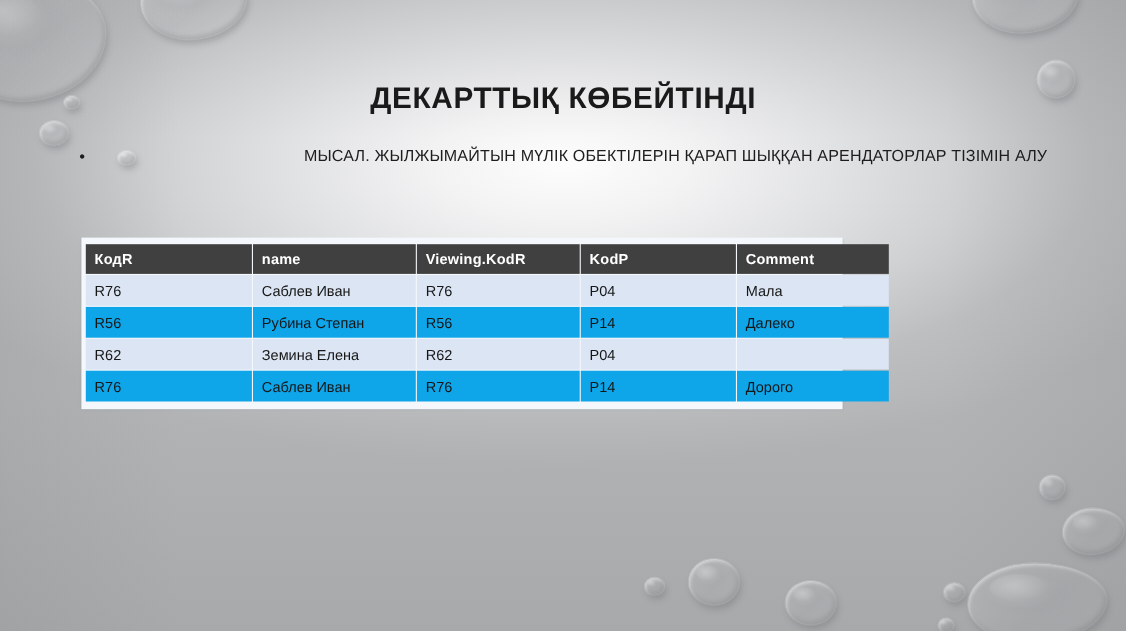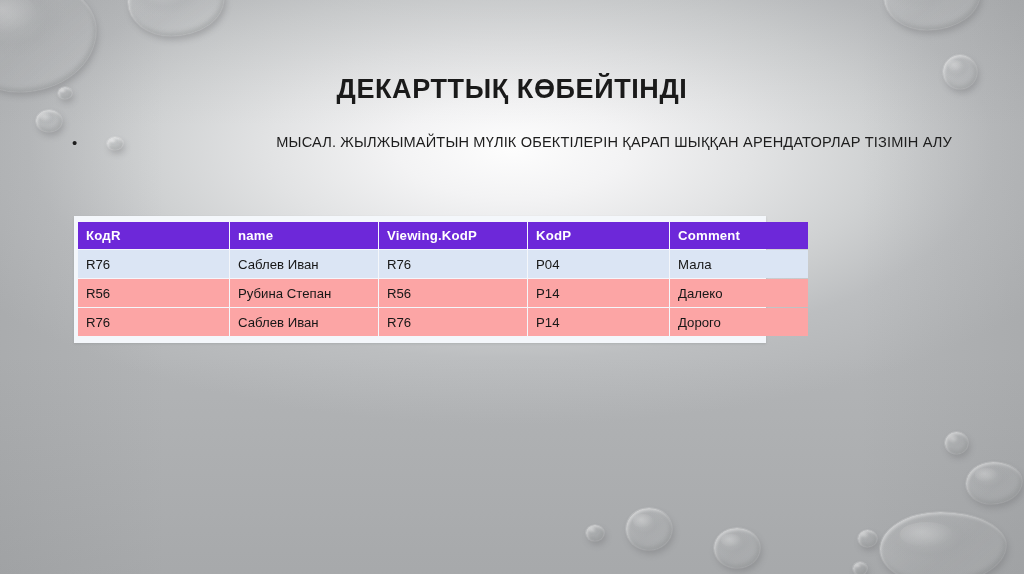--- a/index.html
+++ b/index.html
@@ -121,28 +121,28 @@
   table.grid th, table.grid td {
     font-size: 13.2px;
     text-align: left;
     padding: 4px 0 4px 8px;
     height: 20px;
     font-weight: normal;
     overflow: hidden;
     white-space: nowrap;
   }
   table.grid th {
-    background: #6d28d9;
+    background: #404040;
     color: #ffffff;
     font-weight: 700;
     letter-spacing: 0.2px;
     height: 19px;
   }
   tr.r-odd td  { background: #dbe5f4; color: #171717; }
-  tr.r-even td { background: #fca5a5; color: #171717; }
+  tr.r-even td { background: #0ea5e9; color: #171717; }
 
   .c0 { width: 143px; }
   .c1 { width: 140px; margin-top: 44px; }
   .c2 { width: 140px; }
   .c3 { width: 133px; margin-top: 48px; }
   .c4 { width: 130px; }
 </style>
 </head>
 <body>
 
@@ -177,40 +177,47 @@
       <span class="bullet-text">МЫСАЛ. ЖЫЛЖЫМАЙТЫН МҮЛІК ОБЕКТІЛЕРІН ҚАРАП ШЫҚҚАН АРЕНДАТОРЛАР ТІЗІМІН АЛУ</span>
     </div>
   </div>
 
   <div id="table-frame">
     <table class="grid">
       <thead>
         <tr>
           <th class="c0">КодR</th>
           <th class="c1">name</th>
-          <th class="c2">Viewing.KodP</th>
+          <th class="c2">Viewing.KodR</th>
           <th class="c3">KodP</th>
           <th class="c4">Comment</th>
         </tr>
       </thead>
       <tbody>
         <tr class="r-odd">
           <td class="c0">R76</td>
           <td class="c1">Саблев Иван</td>
           <td class="c2">R76</td>
           <td class="c3">P04</td>
           <td class="c4">Мала</td>
         </tr>
         <tr class="r-even">
           <td class="c0">R56</td>
           <td class="c1">Рубина Степан</td>
           <td class="c2">R56</td>
           <td class="c3">P14</td>
           <td class="c4">Далеко</td>
         </tr>
+        <tr class="r-odd">
+          <td class="c0">R62</td>
+          <td class="c1">Земина Елена</td>
+          <td class="c2">R62</td>
+          <td class="c3">P04</td>
+          <td class="c4"></td>
+        </tr>
         <tr class="r-even">
           <td class="c0">R76</td>
           <td class="c1">Саблев Иван</td>
           <td class="c2">R76</td>
           <td class="c3">P14</td>
           <td class="c4">Дорого</td>
         </tr>
       </tbody>
     </table>
   </div>

